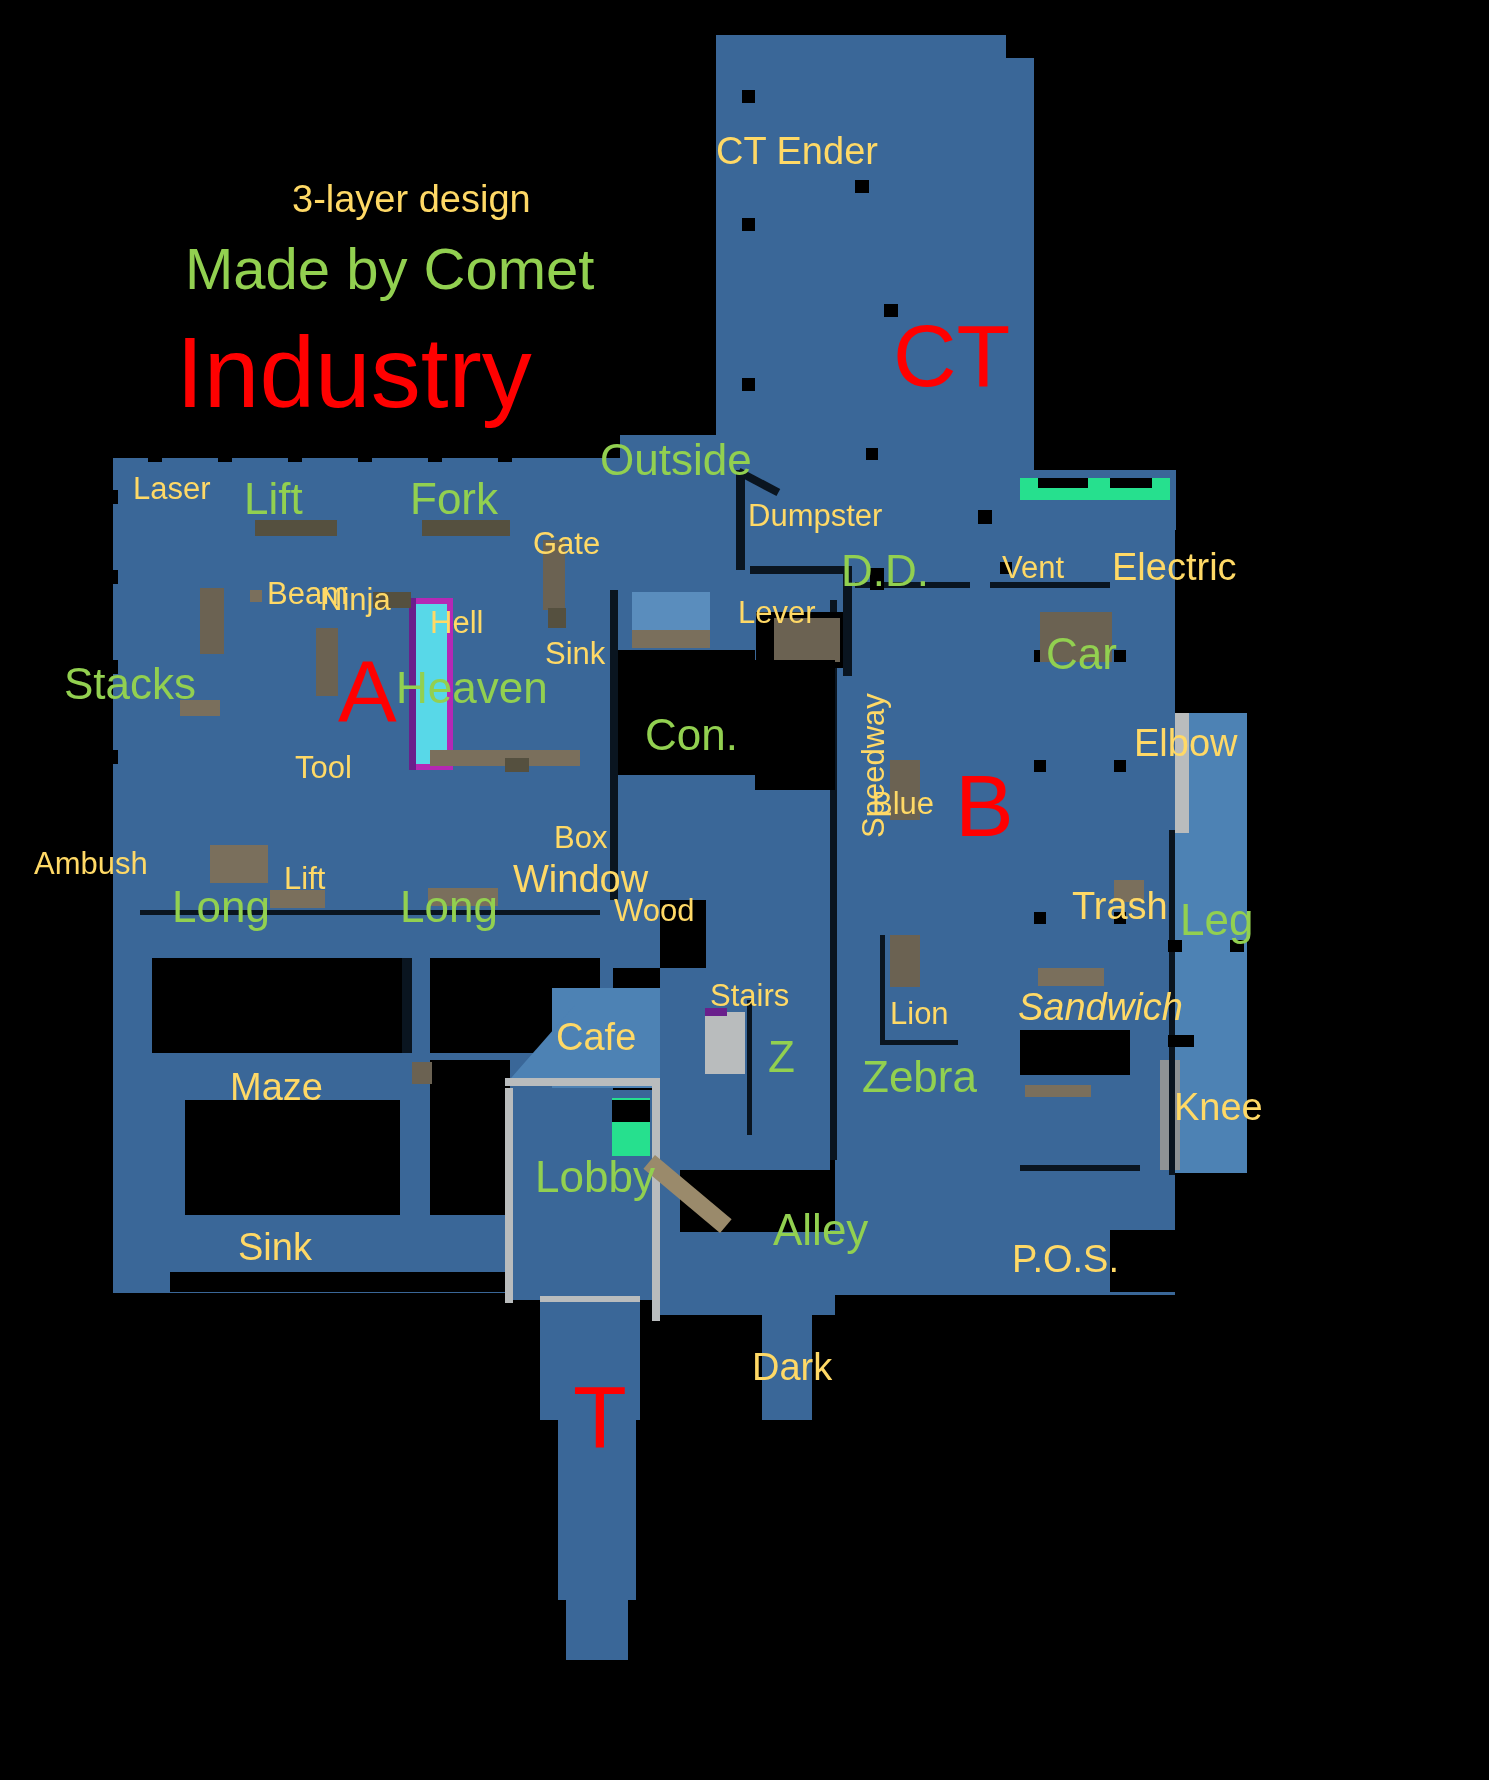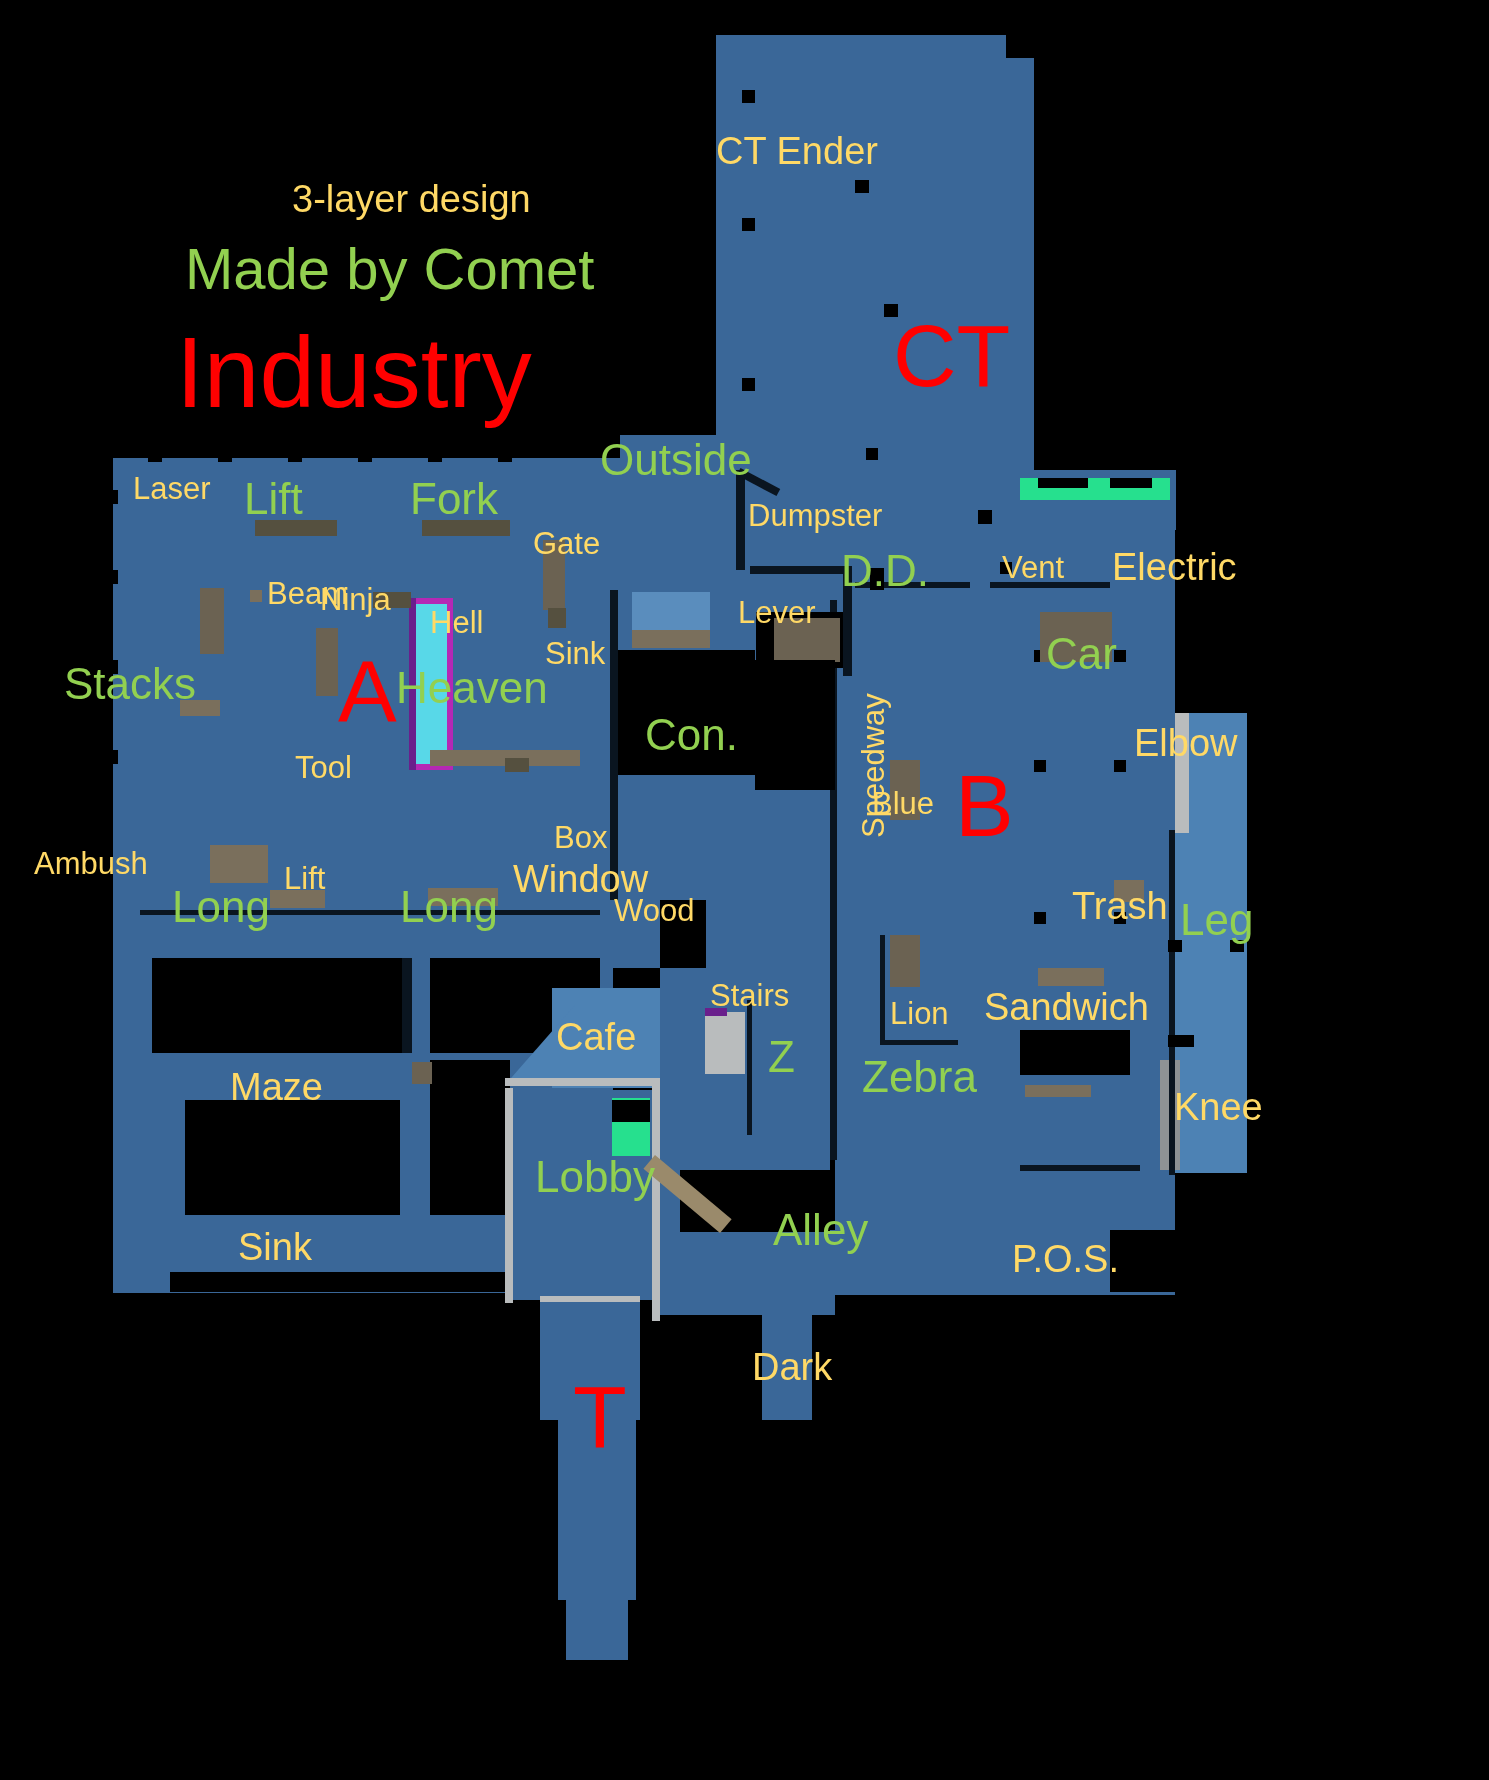--- a/index.html
+++ b/index.html
@@ -227,21 +227,21 @@
   <div class="lbl yellow l-sm" style="left:872px;top:788px;">Blue</div>
   <div class="lbl yellow l-sm" style="left:295px;top:752px;">Tool</div>
   <div class="lbl yellow l-sm" style="left:554px;top:822px;">Box</div>
   <div class="lbl yellow l-sm" style="left:34px;top:848px;">Ambush</div>
   <div class="lbl yellow l-sm" style="left:284px;top:863px;">Lift</div>
   <div class="lbl yellow l-md" style="left:513px;top:860px;">Window</div>
   <div class="lbl yellow l-sm" style="left:614px;top:895px;">Wood</div>
   <div class="lbl yellow l-md" style="left:1072px;top:887px;">Trash</div>
   <div class="lbl yellow l-sm" style="left:710px;top:980px;">Stairs</div>
   <div class="lbl yellow l-sm" style="left:890px;top:998px;">Lion</div>
-  <div class="lbl yellow l-md" style="left:984px;top:988px;">Sandwich</div>
+  <div class="lbl yellow l-md" style="left:1018px;top:988px;font-style:italic;">Sandwich</div>
   <div class="lbl yellow l-md" style="left:230px;top:1068px;">Maze</div>
   <div class="lbl yellow l-md" style="left:1174px;top:1088px;">Knee</div>
   <div class="lbl yellow l-md" style="left:238px;top:1228px;">Sink</div>
   <div class="lbl yellow l-md" style="left:1012px;top:1240px;">P.O.S.</div>
   <div class="lbl yellow l-md" style="left:752px;top:1348px;">Dark</div>
   <div class="lbl yellow l-md" style="left:556px;top:1018px;">Cafe</div>
 
 </div>
 
 </body></html>

